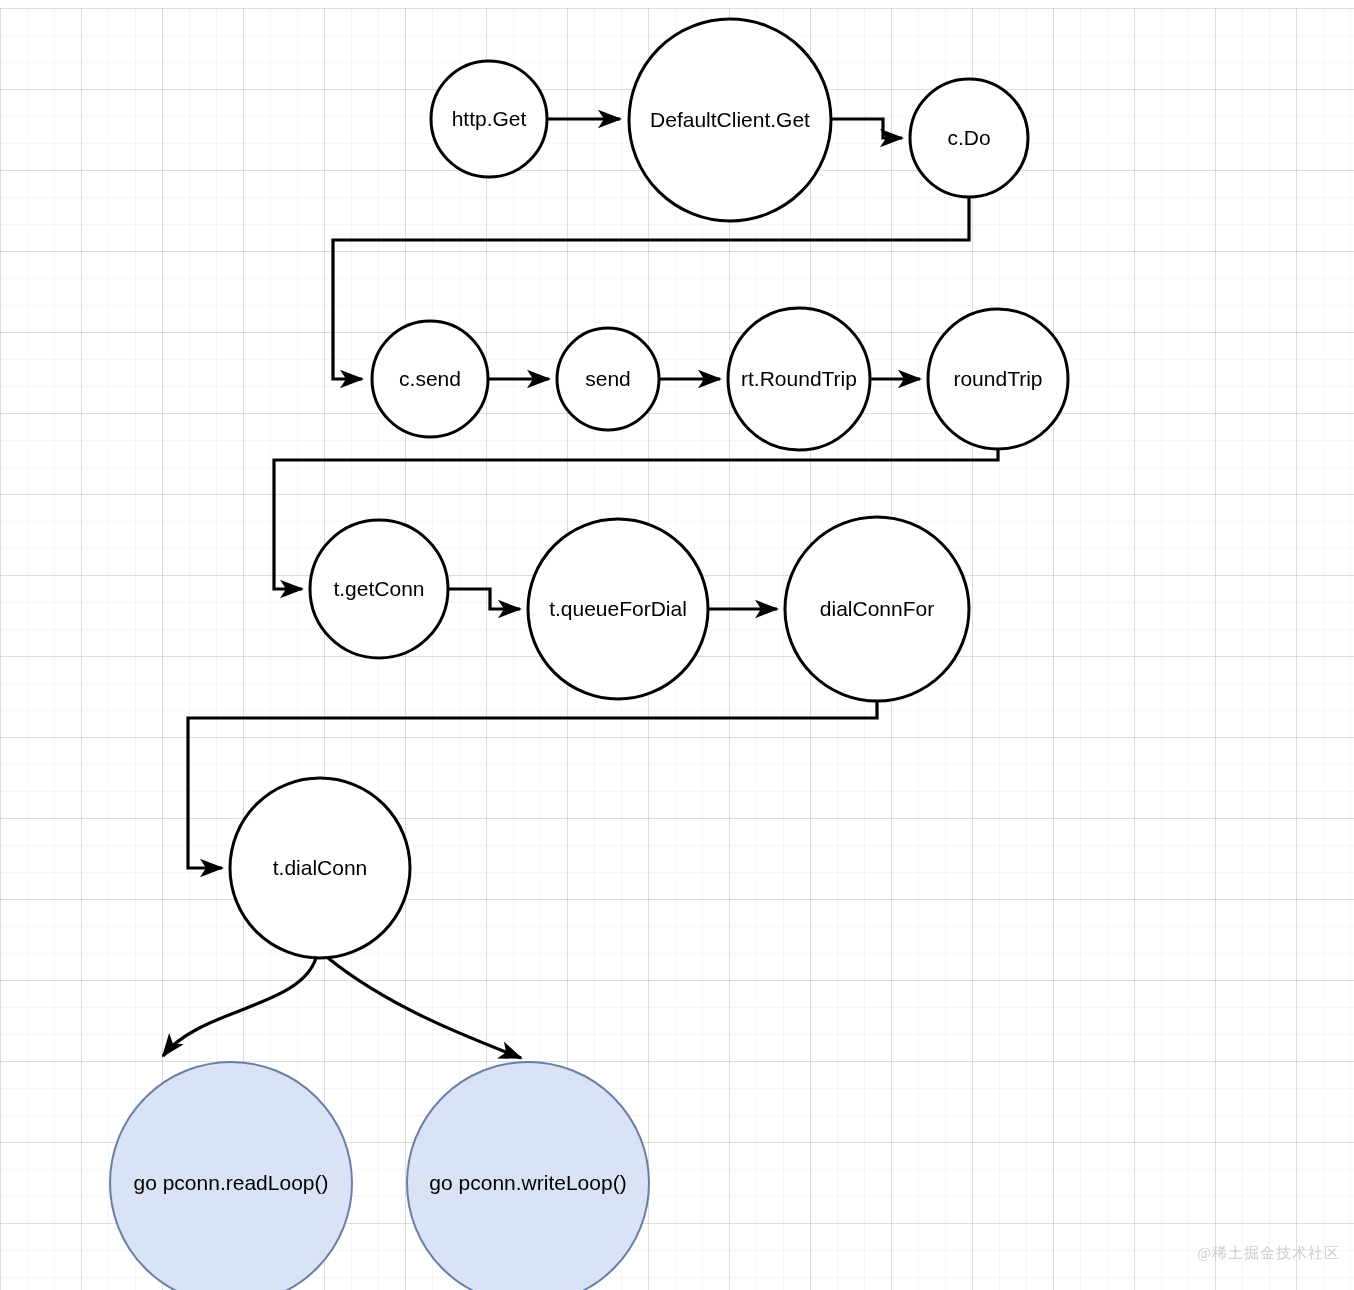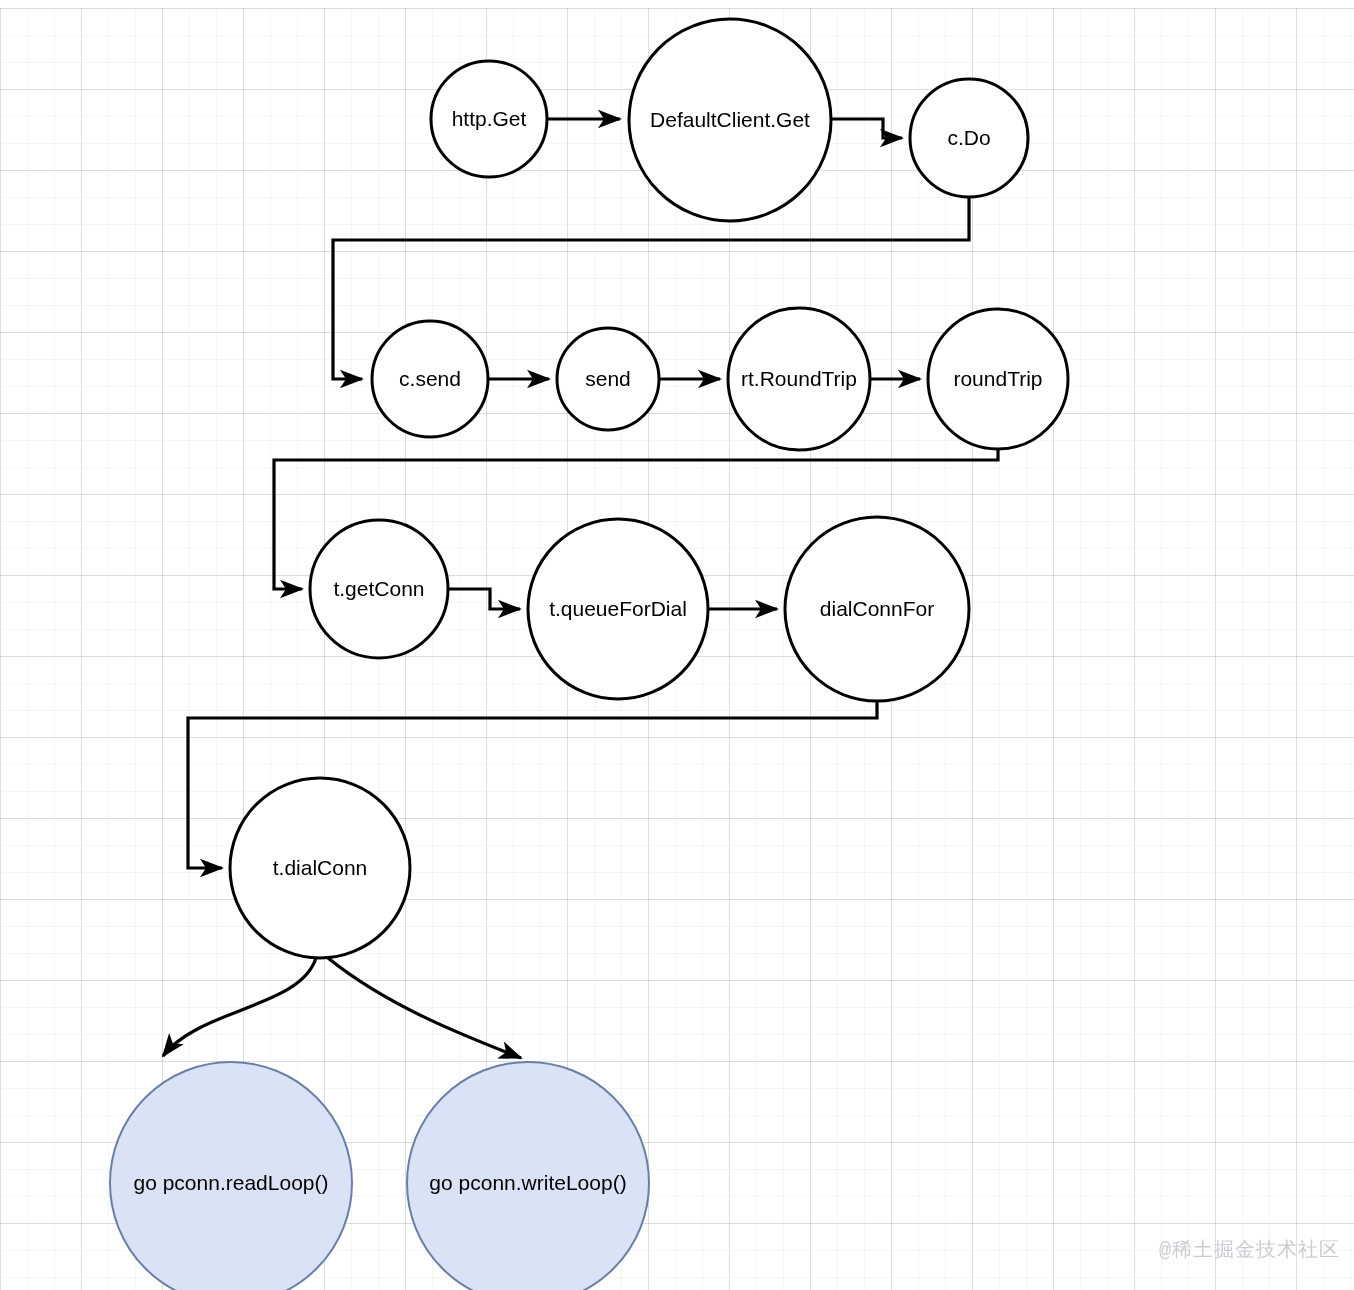--- a/index.html
+++ b/index.html
@@ -62,22 +62,22 @@
     fill: none;
     stroke: #000000;
     stroke-width: 3.2;
     stroke-linecap: butt;
     stroke-linejoin: miter;
   }
   .watermark {
     position: absolute;
     right: 14px;
     bottom: 35px;
-    font-family: Liberation Mono, monospace;
-    font-size: 20px;
+    font-family: Liberation Serif, serif;
+    font-size: 15px;
     color: #c9ccd1;
     letter-spacing: 1px;
     user-select: none;
     white-space: nowrap;
   }
 </style>
 </head>
 <body>
 
 <div id="canvas">

